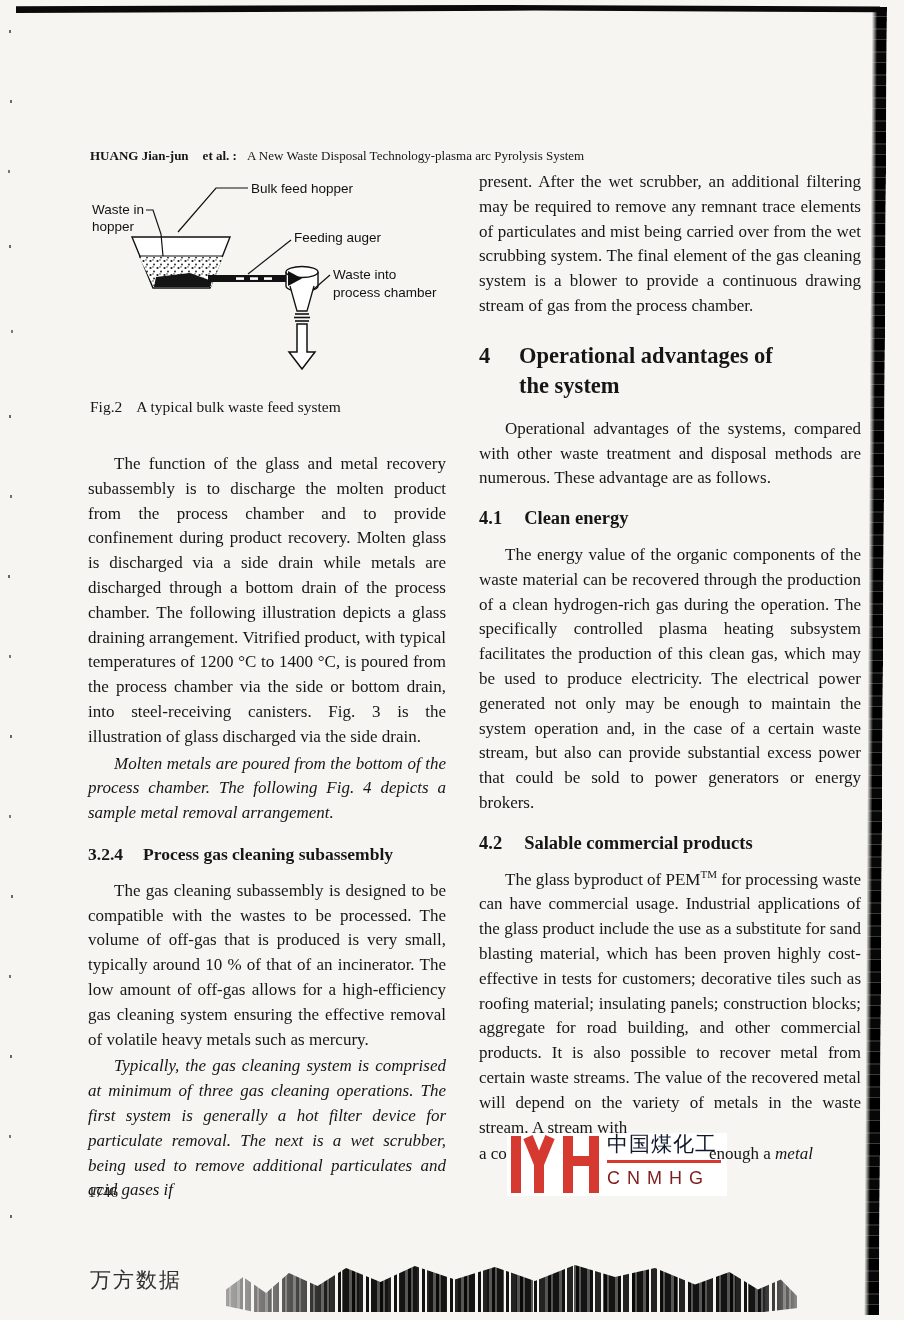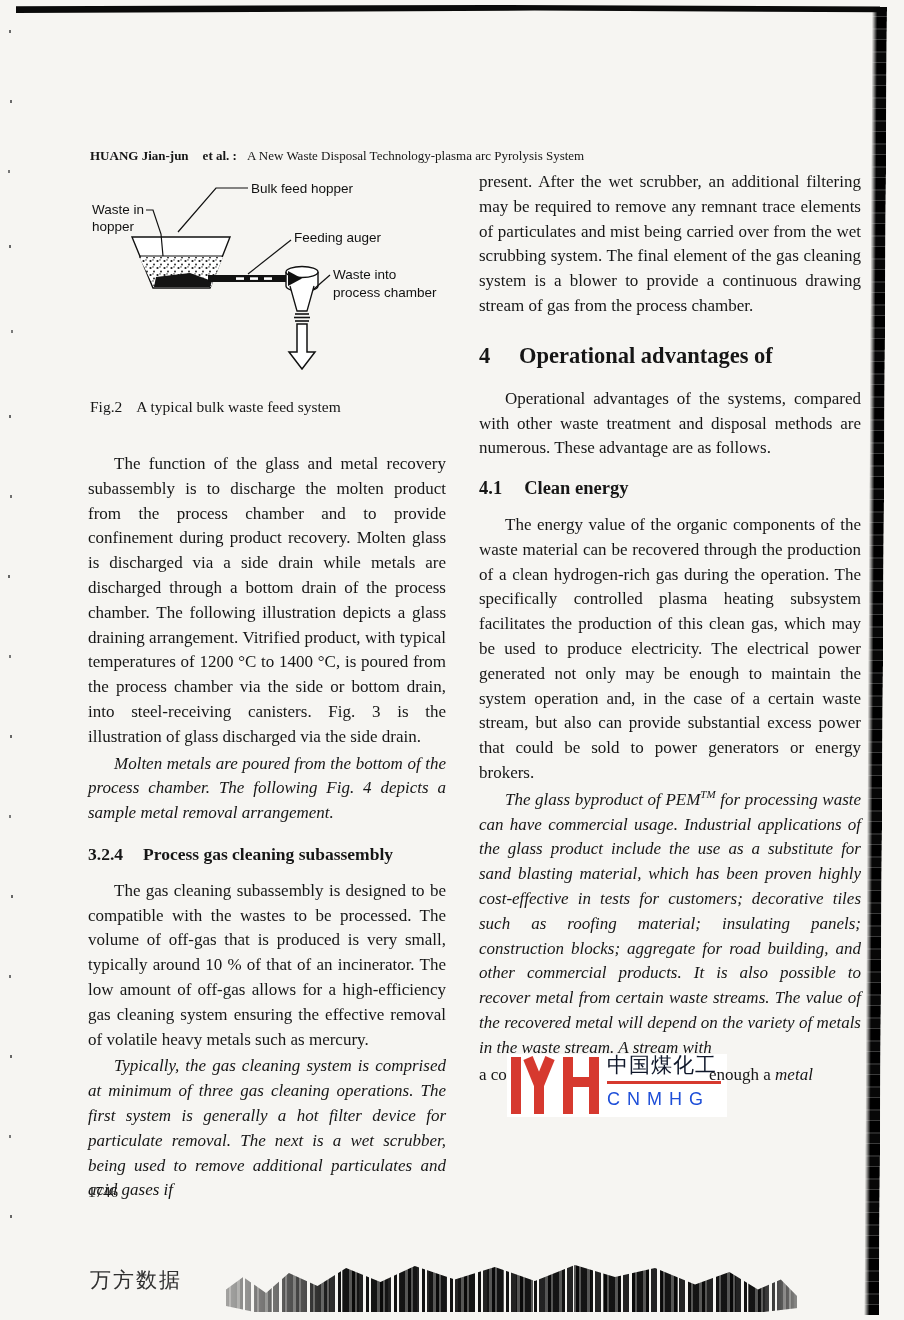--- a/index.html
+++ b/index.html
@@ -55,21 +55,21 @@
   
   .frag-line{position:relative;height:25px;margin-top:2px;}
   .frag-left{position:absolute;left:0;top:0;}
   .frag-right{position:absolute;left:230px;top:0;z-index:30;}
   .frag-right i{}
   .watermark{position:absolute;left:28px;top:-9px;width:220px;height:63px;background:#ffffff;z-index:20;}
   .wm-logo{position:absolute;left:4px;top:1px;}
   .wm-right{position:absolute;left:100px;top:0;width:118px;}
   .wm-cn{font-family:Liberation Mono, monospace;font-size:21px;line-height:26px;color:#0f172a;letter-spacing:1px;white-space:nowrap;}
   .wm-rule{height:3px;background:#d6392f;margin-top:1px;width:114px;}
-  .wm-en{font-family:"Liberation Sans","DejaVu Sans",sans-serif;font-size:18px;color:#1d4ed8;letter-spacing:7px;margin-top:3px;white-space:nowrap;}
+  .wm-en{font-family:"Liberation Sans","DejaVu Sans",sans-serif;font-size:18px;color:#7f1d1d;letter-spacing:7px;margin-top:3px;white-space:nowrap;}
   
   .page-number{position:absolute;left:88px;top:1184px;font-size:15px;}
   .wanfang{position:absolute;left:90px;top:1266px;font-family:"Liberation Sans","DejaVu Sans",sans-serif;
     font-size:21px;color:#2f2f2f;letter-spacing:2px;text-align:center;}
   
   .figlabel{font-family:"Liberation Sans","DejaVu Sans",sans-serif;font-size:13.5px;fill:#111;}
 </style>
 </head>
 <body>
 
@@ -146,31 +146,35 @@
   <p class="para">Typically, the gas cleaning system is comprised at minimum of three gas cleaning operations. The first system is generally a hot filter device for particulate removal. The next is a wet scrubber, being used to remove additional particulates and acid gases if</p>
 </div>
 
 <div class="col col-right">
   <p class="para noindent">present. After the wet scrubber, an additional filtering may be required to remove any remnant trace elements of particulates and mist being carried over from the wet scrubbing system. The final element of the gas cleaning system is a blower to provide a continuous drawing stream of gas from the process chamber.</p>
 
   <div class="h2">
     <span class="h2num">4</span>
     <span class="h2txt">
       <span class="h2line">Operational advantages of</span>
+      <span class="h2line">the system</span>
     </span>
   </div>
 
   <p class="para">Operational advantages of the systems, compared with other waste treatment and disposal methods are numerous. These advantage are as follows.</p>
 
   <div class="hsub">
     <span class="num">4.1</span><span>Clean energy</span>
   </div>
 
   <p class="para">The energy value of the organic components of the waste material can be recovered through the production of a clean hydrogen-rich gas during the operation. The specifically controlled plasma heating subsystem facilitates the production of this clean gas, which may be used to produce electricity. The electrical power generated not only may be enough to maintain the system operation and, in the case of a certain waste stream, but also can provide substantial excess power that could be sold to power generators or energy brokers.</p>
 
+  <div class="hsub">
+    <span class="num">4.2</span><span>Salable commercial products</span>
+  </div>
 
   <p class="para"><span>The glass byproduct of PEM</span><sup class="tm">TM</sup><span> for processing waste can have commercial usage. Industrial applications of the glass product include the use as a substitute for sand blasting material, which has been proven highly cost-effective in tests for customers; decorative tiles such as roofing material; insulating panels; construction blocks; aggregate for road building, and other commercial products. It is also possible to recover metal from certain waste streams. The value of the recovered metal will depend on the variety of metals in the waste stream. A stream with</span></p>
 
   <div class="frag-line">
     <span class="frag-left">a con</span>
     <span class="frag-right"><span>enough a </span><i>metal</i></span>
 
     <div class="watermark">
       <svg class="wm-logo" width="90" height="60" viewBox="0 0 90 60" xmlns="http://www.w3.org/2000/svg">
         <g fill="#d6392f" stroke="none">

